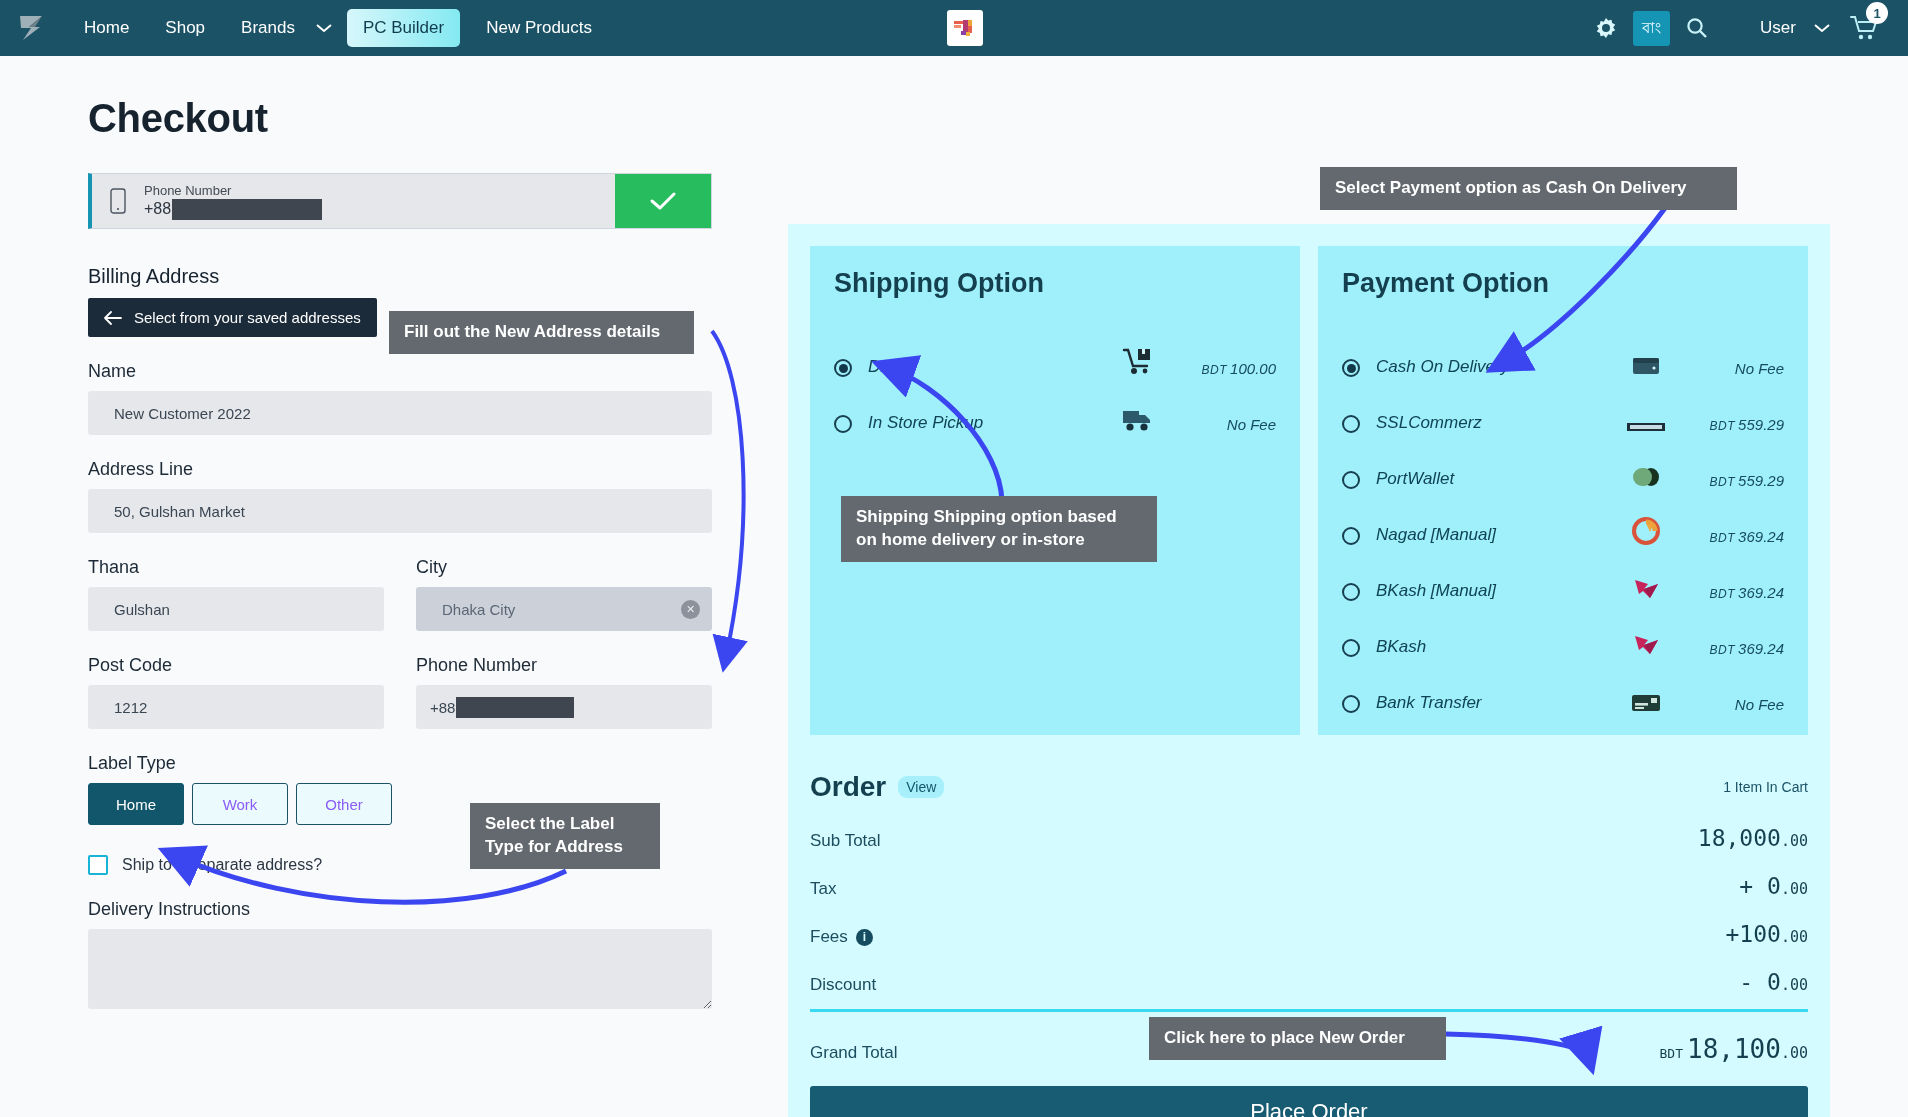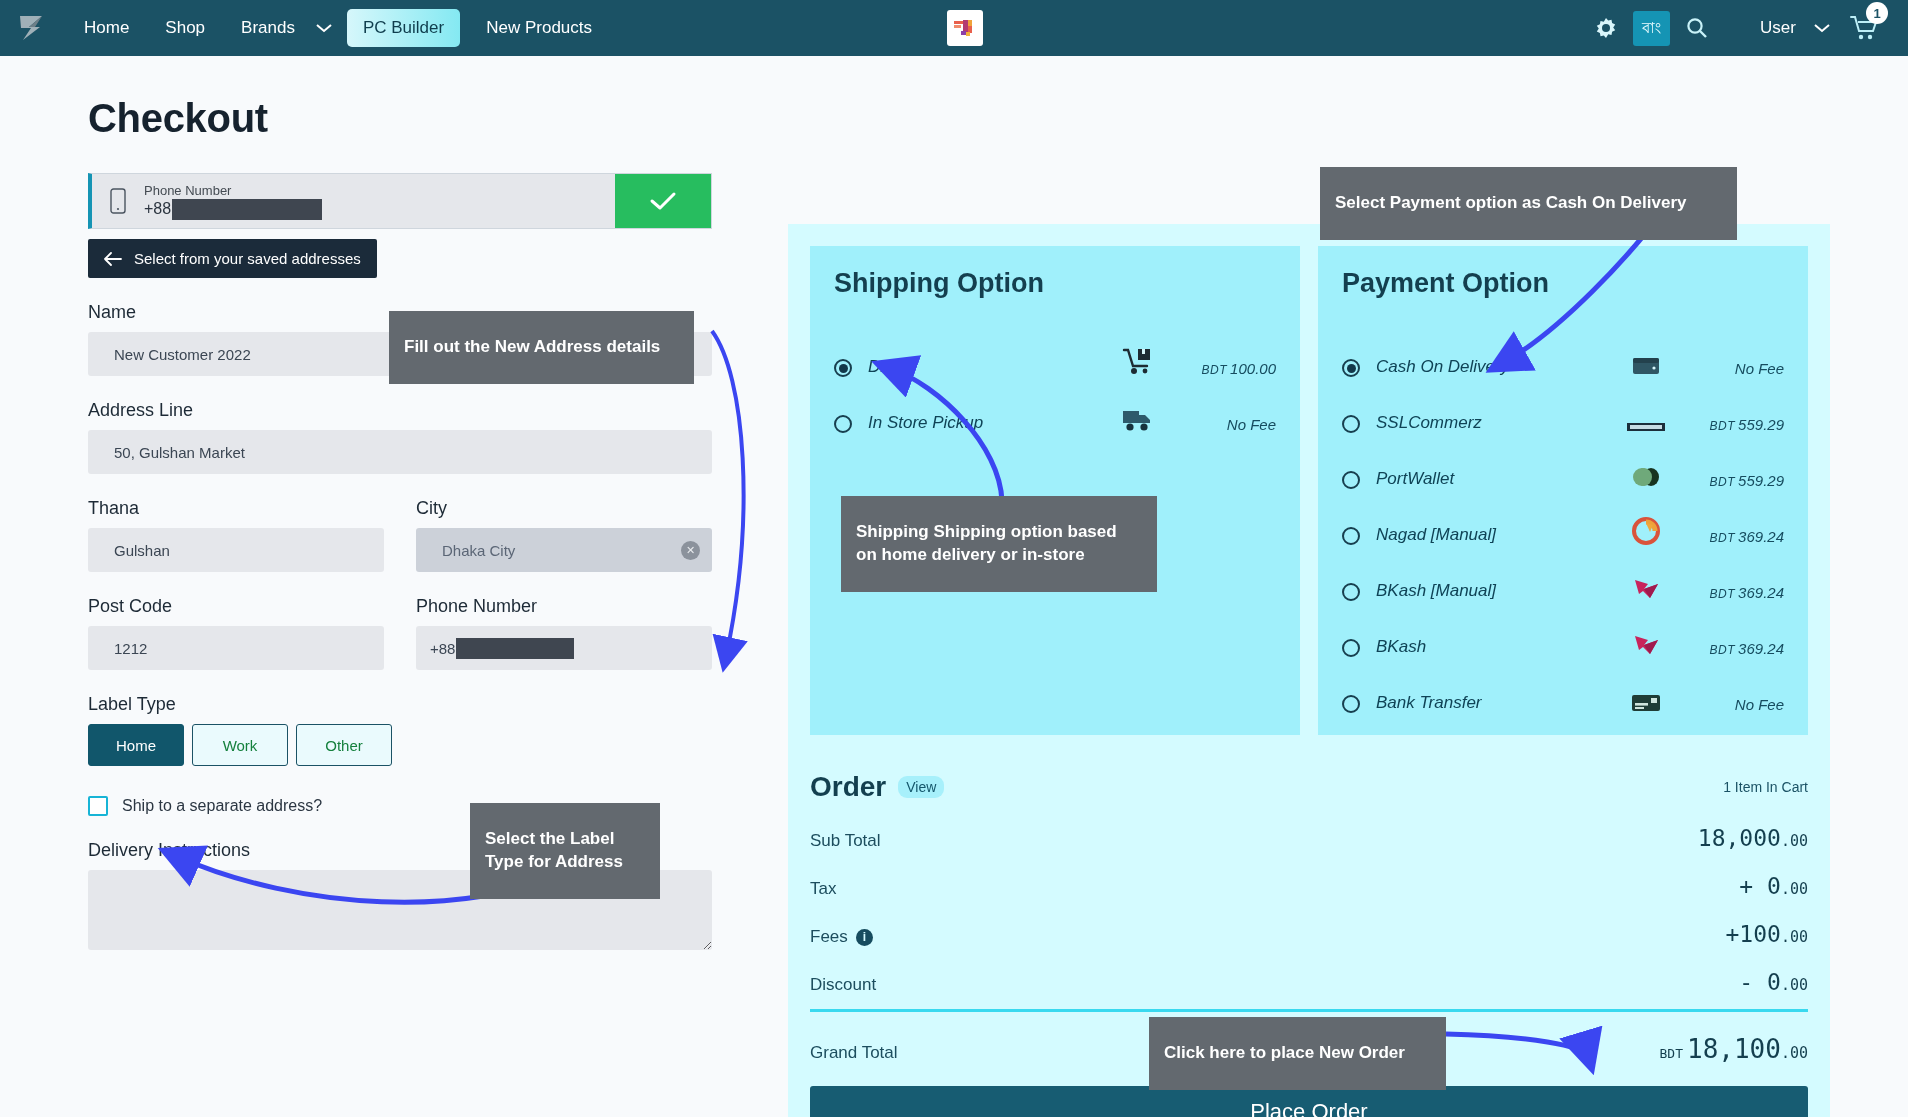--- a/index.html
+++ b/index.html
@@ -91,21 +91,21 @@
     display: flex; align-items: center; justify-content: center; cursor: pointer;
   }
   .phone2-box {
     width: 296px; height: 44px; background: #e5e7eb; border-radius: 3px;
     display: flex; align-items: center; padding: 0 14px; font-size: 15px; color: #3b4653;
   }
   .label-btns { display: flex; gap: 8px; margin-top: 6px; }
   .lbtn {
     width: 96px; height: 42px; display: flex; align-items: center; justify-content: center;
     font-size: 15px; border: 1px solid #1b5265; border-radius: 3px; cursor: pointer;
-    background: #eafafd; color: #15803d;
+    background: #eafafd; color: #8b5cf6;
   }
   .lbtn.active { background: #11566b; color: #ffffff; border-color: #11566b; }
   .ship-sep { display: flex; align-items: center; gap: 14px; margin-top: 30px; }
   .cbox { width: 20px; height: 20px; border: 2px solid #17b4d6; border-radius: 2px; background: #fff; cursor: pointer; }
   .cbox-label { font-size: 16px; color: #2b3642; }
   .txtarea {
     width: 624px; height: 80px; background: #e5e7eb; border: none; border-radius: 3px;
     resize: both; font-family: "Liberation Sans", sans-serif; font-size: 15px; padding: 10px 14px; color: #3b4653;
   }
   
@@ -144,21 +144,21 @@
   }
   .divider { height: 3px; background: #39d9ef; margin-top: 14px; }
   .place-btn {
     margin-top: 22px; height: 52px; background: #175c72; color: #fff;
     font-size: 22px; display: flex; align-items: center; justify-content: center;
     border-radius: 3px; cursor: pointer;
   }
   
   .tip {
     position: absolute; background: #63696f; color: #fff; font-weight: bold;
-    font-size: 17px; padding: 25px 15px; line-height: 1.35; z-index: 50;
+    font-size: 17px; padding: 10px 15px; line-height: 1.35; z-index: 50;
   }
   .ann-svg { position: absolute; left: 0; top: 0; width: 1908px; height: 1117px; pointer-events: none; z-index: 40; }
 </style>
 </head>
 <body>
 
 <div class="navbar">
   <div class="nav-logo">
     <svg width="34" height="30" viewBox="0 0 34 30">
       <path d="M4 3 L26 3 L13 14 L24 14 L7 27 L15 15 L5 15 Z" fill="#9fb0b8"></path>
@@ -241,20 +241,21 @@
           </div>
         </div>
       </div>
       <div class="verify-btn">
         <svg width="30" height="22" viewBox="0 0 30 22">
           <path d="M4 11 L12 18 L26 4" stroke="#ffffff" stroke-width="3" fill="none" stroke-linecap="round" stroke-linejoin="round"></path>
         </svg>
       </div>
     </div>
 
+    <div class="sec-title">Billing Address</div>
     <div class="saved-addr-btn">
       <svg width="18" height="14" viewBox="0 0 18 14">
         <path d="M7 1 L1 7 L7 13 M1 7 H17" stroke="#ffffff" stroke-width="1.8" fill="none" stroke-linecap="round" stroke-linejoin="round"></path>
       </svg>
       <span>Select from your saved addresses</span>
     </div>
 
     <div class="field-label">Name</div>
     <input class="inp" value="New Customer 2022" style="">
 

